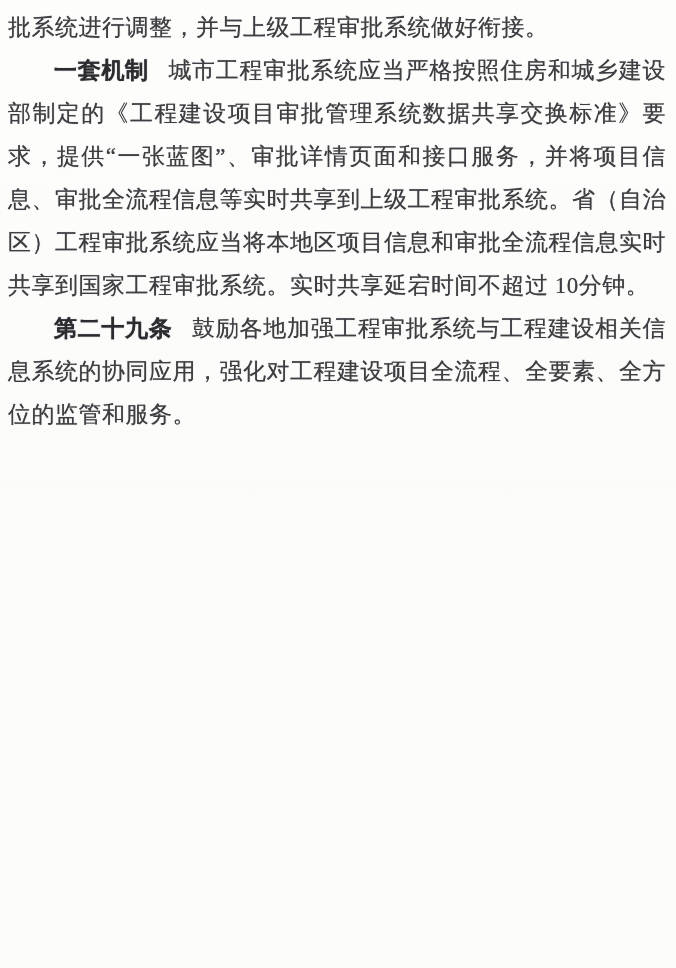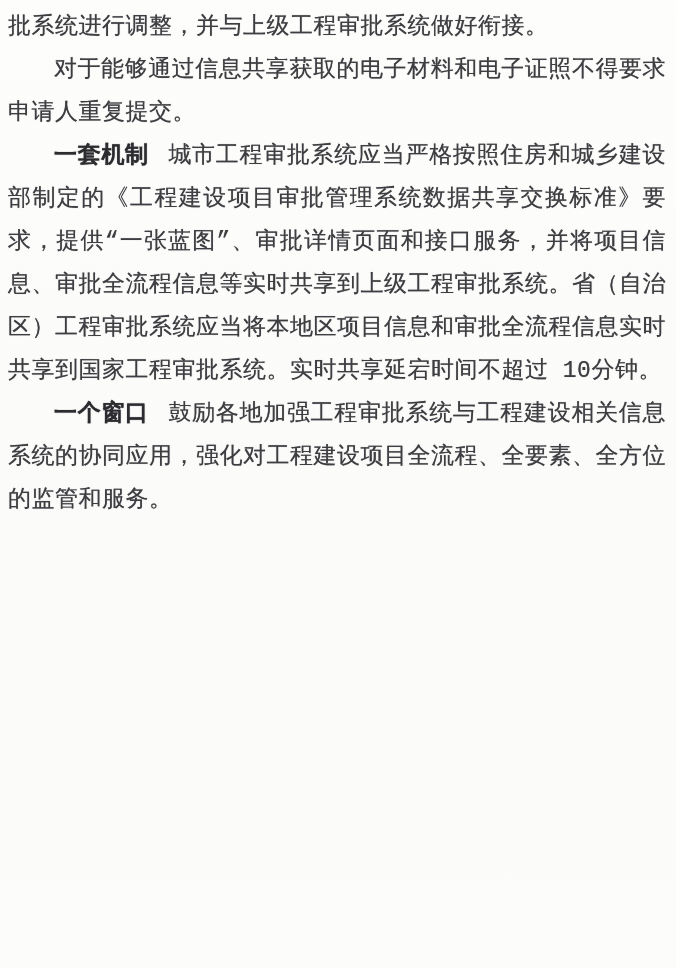--- a/index.html
+++ b/index.html
@@ -11,21 +11,21 @@
     width: 676px;
     height: 968px;
     overflow: hidden;
   }
   .page {
     width: 676px;
     height: 968px;
     box-sizing: border-box;
     background: linear-gradient(180deg, #fdfdfc 0%, #fbfbfa 50%, #fcfcfb 100%);
     padding: 6px 10px 0 8px;
-    font-family: Liberation Mono, monospace;
+    font-family: Liberation Serif, serif;
     font-size: 23px;
     line-height: 43px;
     letter-spacing: 0.5px;
     color: #3e3e42;
     text-shadow: 0 0 0.7px rgba(70, 70, 74, 0.75);
   }
   .para {
     margin: 0;
     text-align: justify;
     text-justify: inter-ideograph;
@@ -39,17 +39,16 @@
     margin-right: 0.85em;
     text-shadow: 0 0 0.9px rgba(44, 44, 48, 0.85);
   }
 </style>
 </head>
 <body>
 
 <div class="page">
   <div id="doc">
       <p class="para"><span>批系统进行调整，并与上级工程审批系统做好衔接。</span></p>
-      <p class="para indent"><span>对于能够通过信息共享获取的电子材料和电子证照不得要求申请人重复提交。</span></p>
       <p class="para indent"><span class="article-no">一套机制</span><span>城市工程审批系统应当严格按照住房和城乡建设部制定的《工程建设项目审批管理系统数据共享交换标准》要求，提供“一张蓝图”、审批详情页面和接口服务，并将项目信息、审批全流程信息等实时共享到上级工程审批系统。省（自治区）工程审批系统应当将本地区项目信息和审批全流程信息实时共享到国家工程审批系统。实时共享延宕时间不超过 10分钟。</span></p>
-      <p class="para indent"><span class="article-no">一个窗口</span><span>鼓励各地加强工程审批系统与工程建设相关信息系统的协同应用，强化对工程建设项目全流程、全要素、全方位的监管和服务。</span></p>
+      <p class="para indent"><span class="article-no">第二十九条</span><span>鼓励各地加强工程审批系统与工程建设相关信息系统的协同应用，强化对工程建设项目全流程、全要素、全方位的监管和服务。</span></p>
     </div>
 </div>
 
 </body></html>

